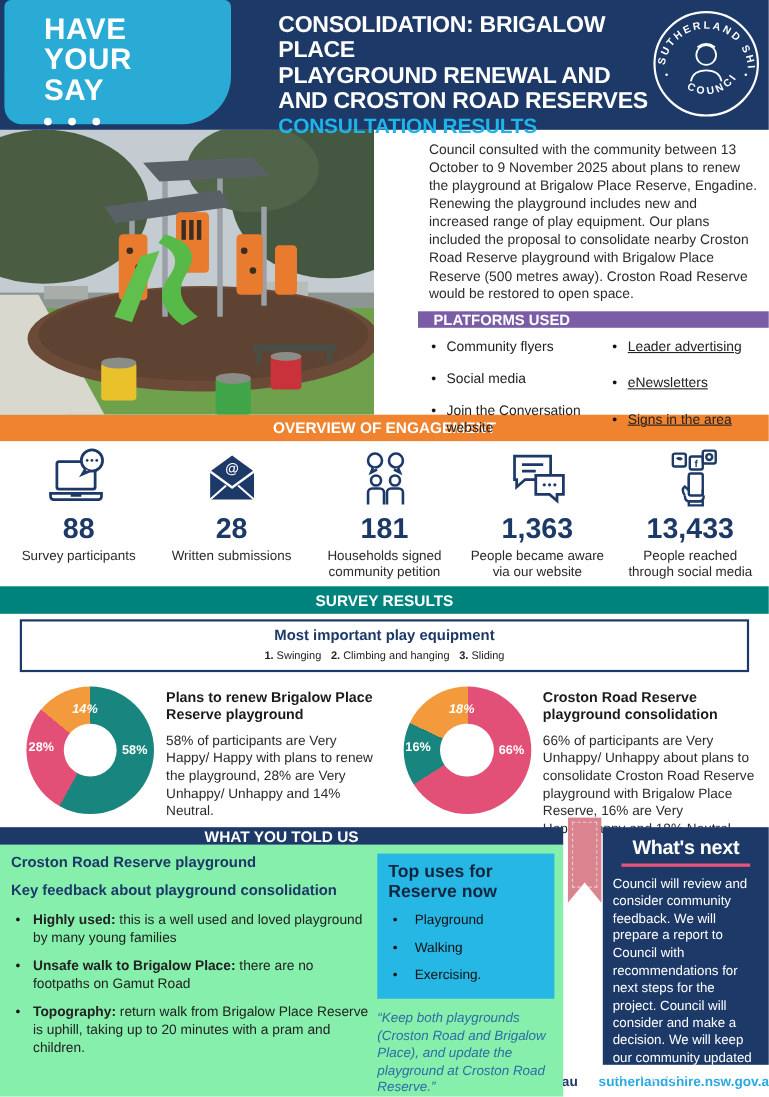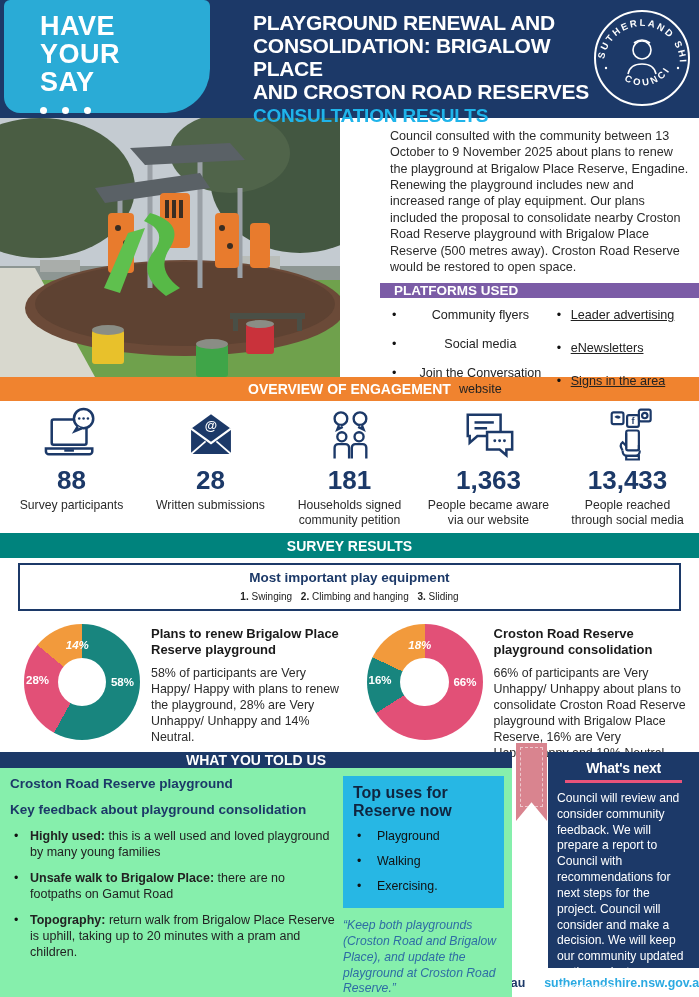--- a/index.html
+++ b/index.html
@@ -21,21 +21,21 @@
 
   
   .main-row { height:259px; display:flex; }
   .photo { width:340px; height:259px; flex-shrink:0; }
   .right-col { flex:1; display:flex; flex-direction:column;padding-left:40px; }
   .intro { padding:10px 8px 6px 10px; font-size:12.6px; line-height:1.3; color:#2b2b2b; }
   .banner { color:#fff; font-weight:800; font-size:13.5px; display:flex; align-items:center; }
   .banner-purple { background:#7B5CA6; height:25px; padding-left:14px; margin-top:2px; }
   .platform-cols { display:flex; padding:10px 4px 0 10px; flex:1; }
   .plist { list-style:none; }
-  .plist.c1 { width:54%;text-align:center; } .plist.c2 { width:46%; }
+  .plist.c1 { width:54%; } .plist.c2 { width:46%; }
   .plist li { position:relative; padding-left:16px; font-size:12.6px; color:#222; margin-bottom:14px; line-height:1.2; }
   .plist.c2 li { margin-bottom:18px;text-decoration:underline; }
   .plist li::before { content:"•"; position:absolute; left:2px; color:#111; }
 
   
   .banner-orange { background:#F0832F; height:24px; justify-content:center; font-size:14px; }
   .banner-teal { background:#00837D; height:25px; justify-content:center; font-size:14px; }
   .banner-navy { background:#1C3968; height:25px; justify-content:center; font-size:14px; }
 
   
@@ -81,21 +81,21 @@
   .uses-box { background:#27B7E4; padding:8px 8px 4px 10px; }
   .uses-title { font-weight:800; font-size:16px; color:#10253f; margin-bottom:9px; }
   .uses-list { list-style:none; }
   .uses-list li { position:relative; padding-left:24px; font-size:12.4px; color:#111; margin-bottom:11px; }
   .uses-list li::before { content:"•"; position:absolute; left:4px; color:#111; }
   .quote { margin-top:10px; font-style:italic; color:#2E6DA4; font-size:12.2px; line-height:1.3; }
   .ribbon { position:absolute; left:516px; top:-9px; width:31px; height:78px; background:#D9848F; z-index:4;
     clip-path:polygon(0 0,100% 0,100% 100%,50% 76%,0 100%); }
   .ribbon::after { content:""; position:absolute; inset:4px 4px 14px 4px; border:1px dashed #eec9ce; }
   .next-card { margin-left:36px; flex:1; background:#1C3968; padding:8px 9px; }
-  .next-title { color:#fff; font-weight:800; font-size:14px; text-align:center; letter-spacing:-.3px; }
+  .next-title { color:#fff; font-weight:800; font-size:18px; text-align:center; letter-spacing:-.3px; }
   .next-rule { height:3px; background:#E8537A; width:88%; margin:4px auto 8px; }
   .next-body { color:#fff; font-size:12.1px; line-height:1.31; }
 
   
   .footer { height:29px; display:flex; align-items:center; background:#fff; padding:0 6px 0 55px; }
   .footer .f-item { font-weight:800; font-size:12.4px; color:#1C3968; margin-right:19px; white-space:nowrap; }
   .footer .f-link { margin-left:auto; font-weight:800; font-size:12.4px; color:#2BAAE2; text-decoration:none; }
 </style>
 </head>
 <body>
@@ -107,22 +107,22 @@
       <div class="line">HAVE</div>
       <div class="line">YOUR</div>
       <div class="line">SAY</div>
       <div class="hys-dots">
           <i></i>
           <i></i>
           <i></i>
         </div>
     </div>
     <div class="hdr-title">
+      <div class="t-line">CONSOLIDATION: BRIGALOW PLACE</div>
       <div class="t-line">PLAYGROUND RENEWAL AND</div>
-      <div class="t-line">CONSOLIDATION: BRIGALOW PLACE</div>
       <div class="t-line">AND CROSTON ROAD RESERVES</div>
       <div class="hdr-sub">CONSULTATION RESULTS</div>
     </div>
     <svg class="logo" viewBox="0 0 100 100">
       <circle cx="50" cy="50" r="47" fill="none" stroke="#fff" stroke-width="2"></circle>
       <defs>
         <path id="arcTop" d="M 12,56 A 38,38 0 1 1 88,56"></path>
         <path id="arcBot" d="M 22,62 A 33,33 0 0 0 78,62"></path>
       </defs>
       <text fill="#fff" font-size="9.5" font-weight="bold" letter-spacing="2.2">

